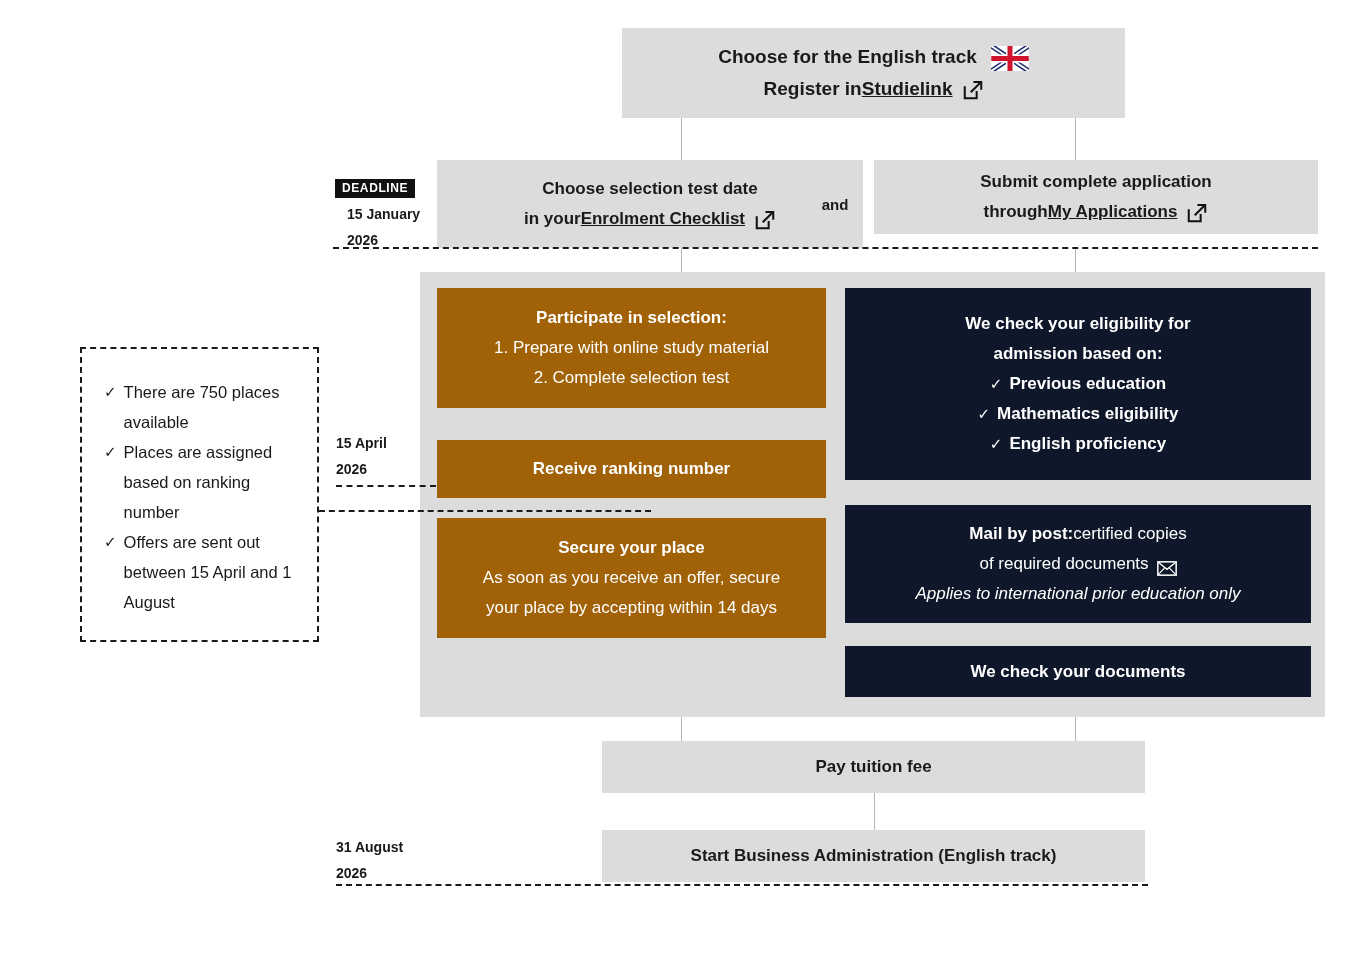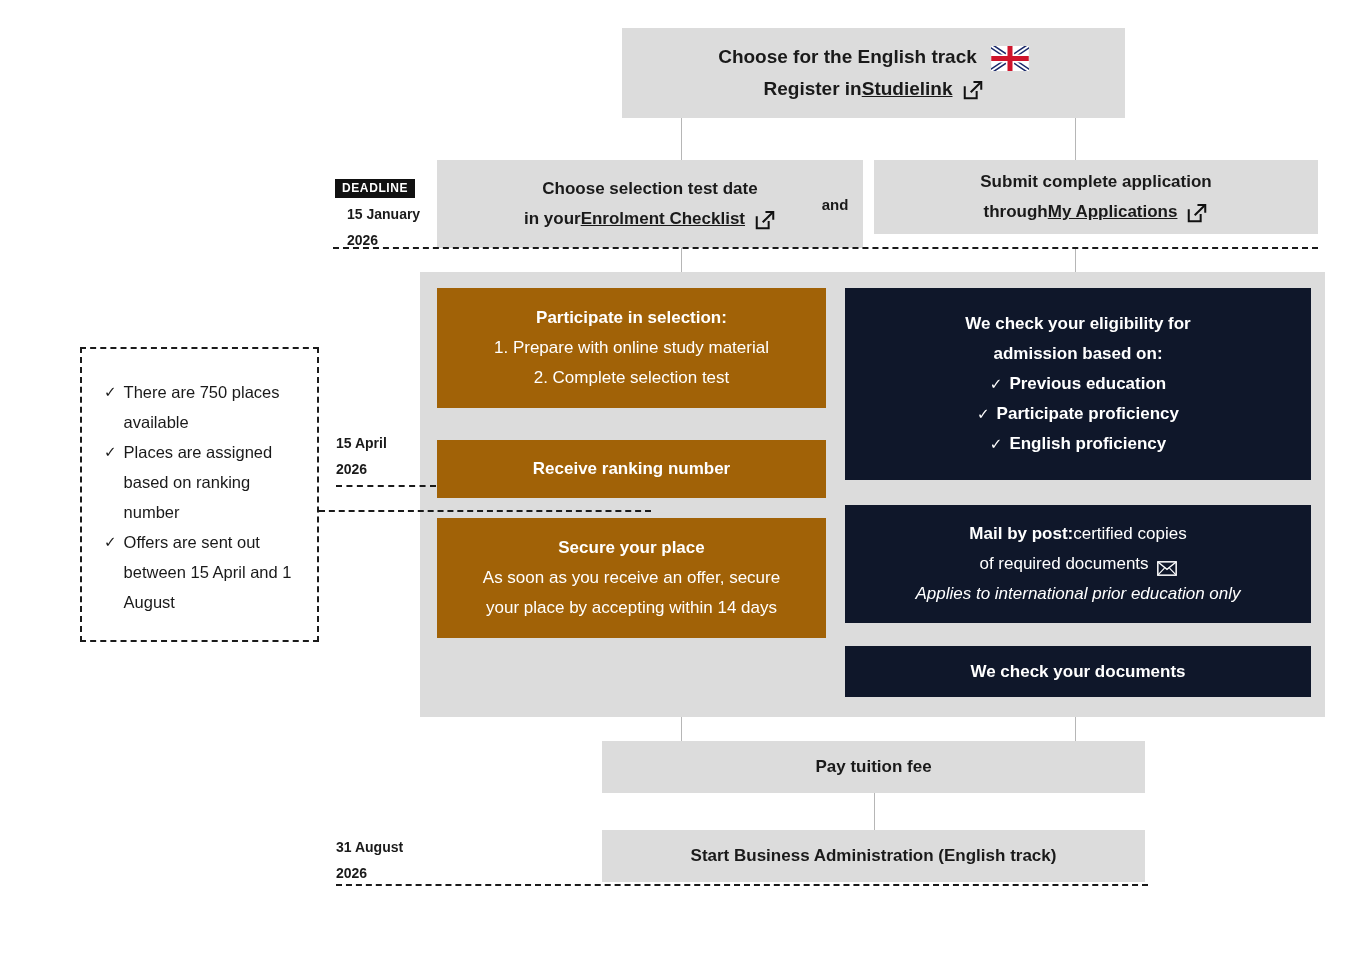--- a/index.html
+++ b/index.html
@@ -306,21 +306,21 @@
 
   <div class="box red" style="left:845px; top:288px; width:466px; height:192px;">
     <div class="t-box-b">We check your eligibility for</div>
     <div class="t-box-b">admission based on:</div>
     <div class="row t-box-b">
       <span class="tick">✓</span>
       <span>Previous education</span>
     </div>
     <div class="row t-box-b">
       <span class="tick">✓</span>
-      <span>Participate proficiency</span>
+      <span>Mathematics eligibility</span>
     </div>
     <div class="row t-box-b">
       <span class="tick">✓</span>
       <span>English proficiency</span>
     </div>
   </div>
 
   <div class="box red" style="left:845px; top:646px; width:466px; height:51px;">
     <div class="t-box-b">We check your documents</div>
   </div>

